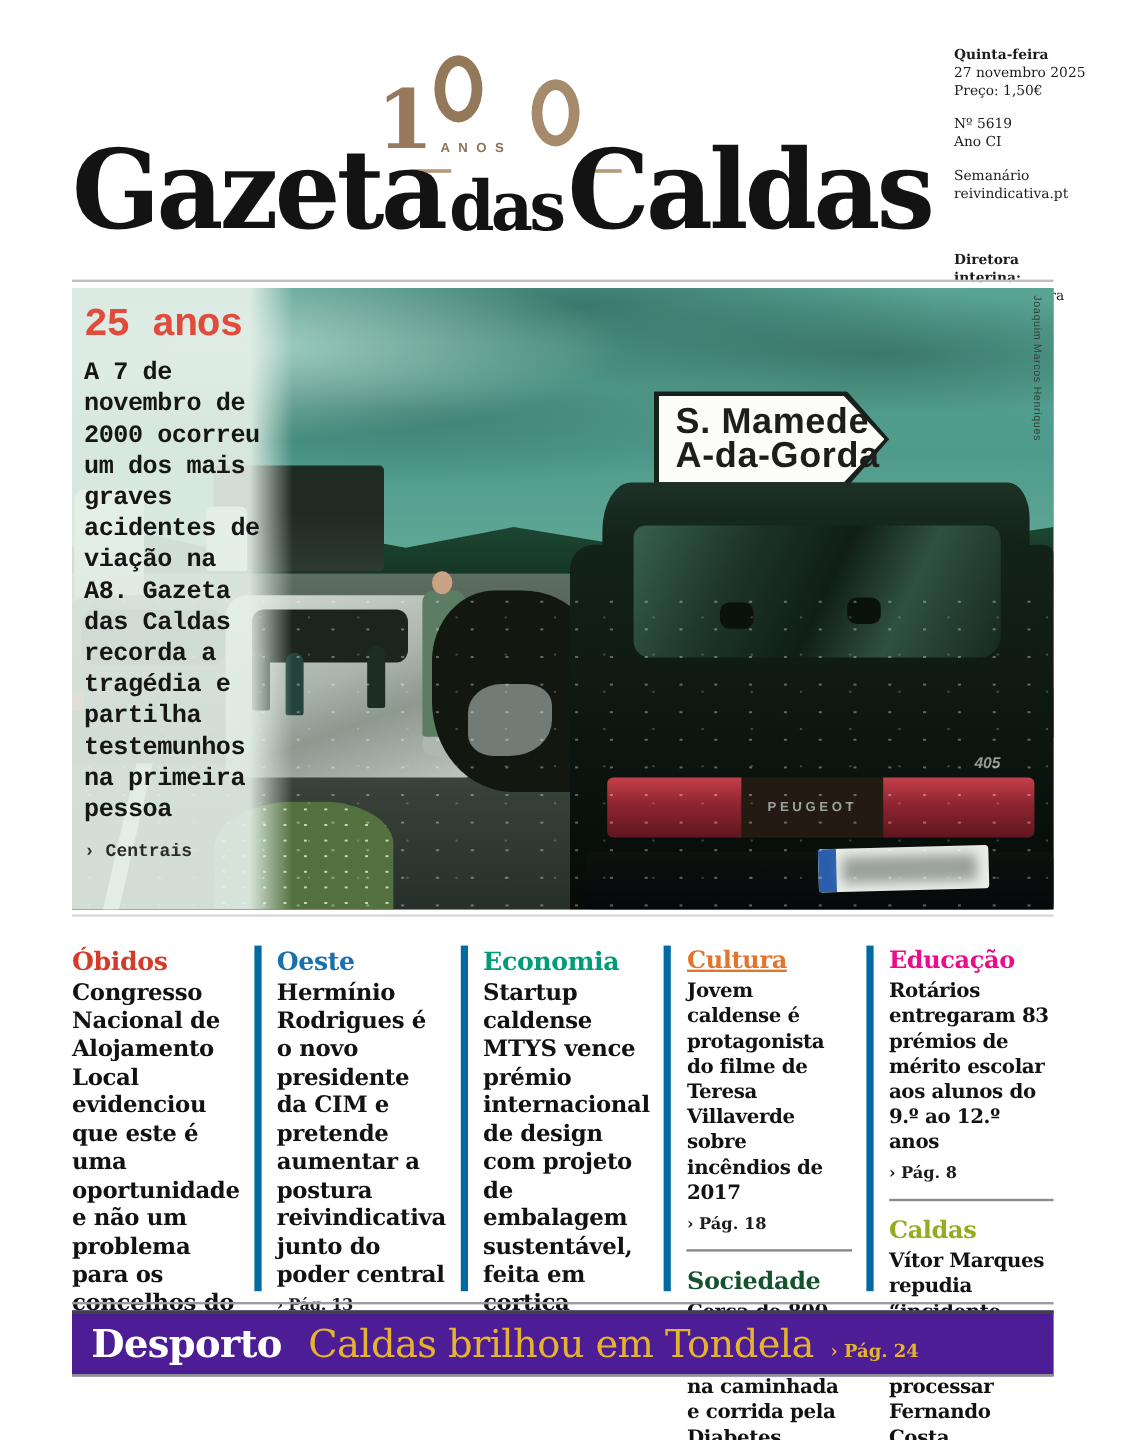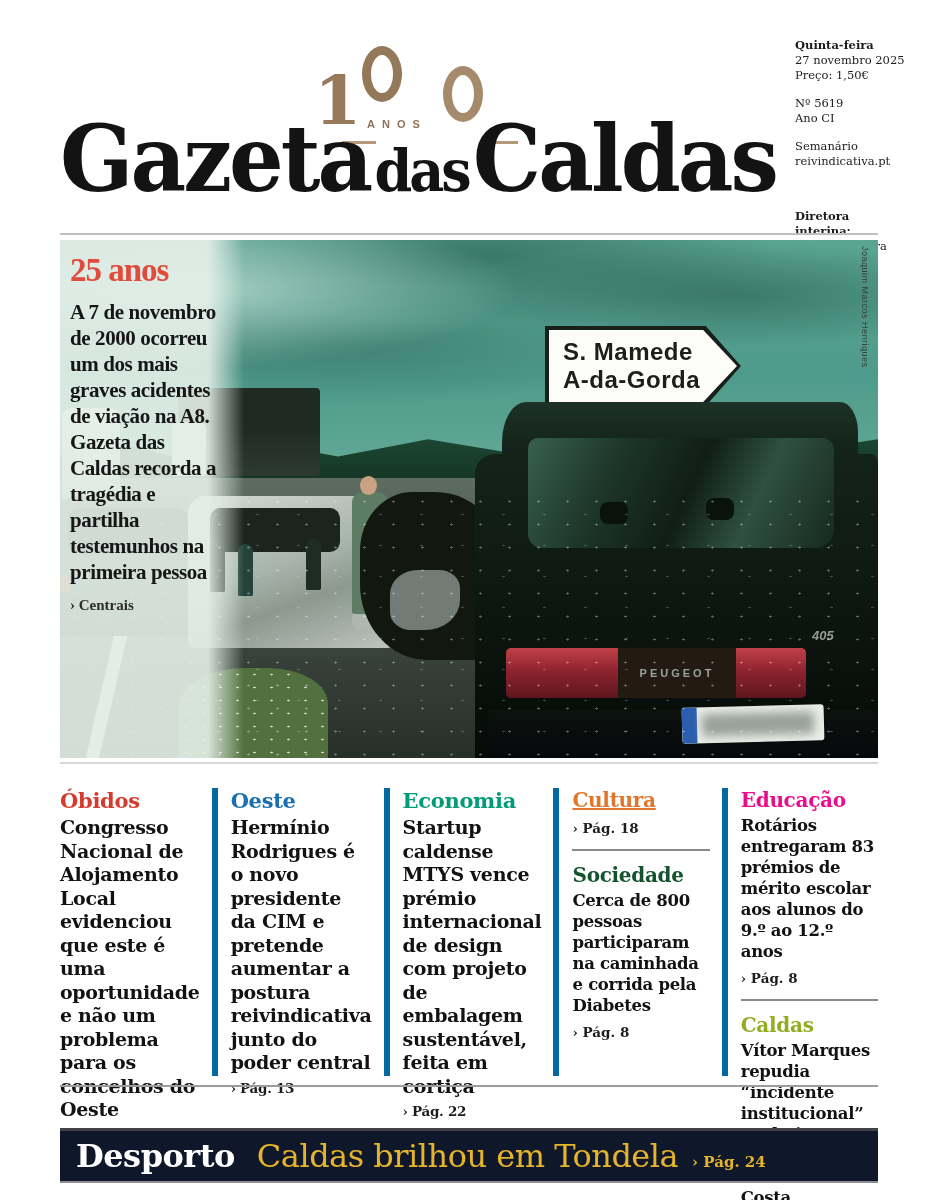--- a/index.html
+++ b/index.html
@@ -87,51 +87,51 @@
     border-right:11px solid transparent;border-bottom:20px solid #c23b2e;}
 
   .sign{position:absolute;}
   .sign-shape-bg,.sign-shape{position:absolute;clip-path:polygon(0 0,82% 0,100% 50%,82% 100%,0 100%);}
   .sign-shape-bg{inset:0;background:#17201b;}
   .sign-shape{inset:4px;background:#fcfcf8;}
   .sign-text{position:absolute;inset:0;display:flex;flex-direction:column;justify-content:center;
     padding-left:18px;box-sizing:border-box;font-family:"Liberation Sans",sans-serif;
     font-weight:bold;color:#1d1d1b;}
   .sign-big{left:485px;top:86px;width:196px;height:80px;}
-  .sign-big .sign-text{font-size:24px;line-height:28px;letter-spacing:.5px;}
+  .sign-big .sign-text{font-size:30px;line-height:28px;letter-spacing:.5px;}
   .sign-small{left:498px;top:172px;width:168px;height:46px;}
   .sign-small .sign-text{font-size:21px;}
 
   .pg-roof{left:442px;top:162px;width:356px;height:84px;
     background:linear-gradient(180deg,#1d3226,#0c1712);border-radius:24px 18px 0 0/40px 30px 0 0;}
   .pg-body{left:415px;top:214px;width:403px;height:304px;
     background:linear-gradient(180deg,#142319 0%,#0a130d 65%,#060b08 100%);border-radius:20px 8px 0 0;}
   .pg-window{left:468px;top:198px;width:306px;height:110px;border-radius:10px 12px 18px 14px;
     background:linear-gradient(115deg,#38604e 0%,#1d352a 28%,#101e16 52%,#2f5142 72%,#17291f 100%);}
   .pg-headrest{width:28px;height:22px;background:#0a120d;border-radius:8px;}
-  .pg-tailband{left:446px;top:408px;width:300px;height:50px;background:#19120e;border-radius:5px;display:flex;}
+  .pg-tailband{left:446px;top:408px;width:356px;height:50px;background:#19120e;border-radius:5px;display:flex;}
   .tl{height:100%;background:linear-gradient(180deg,#c24049,#8e2430 45%,#5f161e);}
   .tl-left{width:112px;border-radius:5px 0 0 5px;}
   .tl-right{flex:1;border-radius:0 5px 5px 0;}
   .tl-center{width:118px;background:#231a12;display:flex;align-items:center;justify-content:center;}
   .pg-badge{font-size:11px;font-weight:bold;letter-spacing:3px;color:#98a29a;}
   .pg-model{left:752px;top:388px;font-size:13px;font-style:italic;font-weight:bold;color:#929c93;}
   .pg-bumper{left:428px;top:470px;width:390px;height:48px;border-radius:6px;
     background:linear-gradient(180deg,#0c120e,#05080a);}
   .pg-plate{left:622px;top:466px;width:142px;height:36px;background:#e9ece7;border-radius:3px;
     transform:rotate(-1.5deg);overflow:hidden;}
   .pg-plate-blue{position:absolute;left:0;top:0;width:15px;height:100%;background:#2b5fae;}
   .pg-plate-blur{position:absolute;left:20px;top:7px;width:112px;height:22px;background:#9aa19b;
     filter:blur(5px);border-radius:4px;}
 
   .credit{left:800px;top:6px;writing-mode:vertical-rl;font-size:9px;color:#35403b;letter-spacing:.5px;}
 
   .overlay-left{left:0;top:0;width:186px;height:518px;
     background:linear-gradient(90deg,rgba(229,240,233,.9) 0 148px,rgba(229,240,233,0) 184px);}
-  .lead-text{left:10px;top:12px;width:152px;font-family:Liberation Serif, serif;}
+  .lead-text{left:10px;top:12px;width:152px;font-family:Liberation Mono, monospace;}
   .lead-kicker{margin:0;font-size:33px;font-weight:bold;letter-spacing:-1px;}
   .lead-headline{margin:10px 0 0 0;font-size:21px;line-height:26px;font-weight:bold;color:#161616;letter-spacing:-0.4px;}
   .lead-ref{margin:12px 0 0 0;font-size:15px;font-weight:bold;color:#2c2c2c;}
 
   .rule-photo{position:absolute;left:60px;top:762px;width:818px;height:2px;background:#d7d7d7;}
 
   
   .stories{position:absolute;left:60px;top:788px;width:818px;height:288px;display:flex;
            font-family:"DejaVu Serif",serif;}
   .col{flex:1;padding:0 12px;}
@@ -304,20 +304,23 @@
         <h3 class="kicker" style="color: rgb(0, 155, 119);">Economia</h3>
         <p class="headline">
           <span>Startup caldense MTYS vence prémio internacional de design com projeto de embalagem sustentável, feita em cortiça</span>
           <span class="pref">› Pág. 22</span>
         </p>
       </article>
     </div>
     <div class="col col-sm">
       <article>
         <h3 class="kicker" style="color: rgb(224, 118, 46); text-decoration: underline;">Cultura</h3>
+        <p class="headline">
+          <span>Jovem caldense é protagonista do filme de Teresa Villaverde sobre incêndios de 2017</span>
+        </p>
         <span class="pref pref-line">› Pág. 18</span>
       </article>
       <hr class="story-divider">
       <article>
         <h3 class="kicker" style="color: #14532d;">Sociedade</h3>
         <p class="headline">
           <span>Cerca de 800 pessoas participaram na caminhada e corrida pela Diabetes</span>
         </p>
         <span class="pref pref-line">› Pág. 8</span>
       </article>
@@ -335,21 +338,21 @@
         <h3 class="kicker" style="color: rgb(147, 173, 33);">Caldas</h3>
         <p class="headline">
           <span>Vítor Marques repudia “incidente institucional” e admite processar Fernando Costa</span>
         </p>
         <span class="pref pref-line">› Pág. 7</span>
       </article>
     </div>
   </section>
 
   <div class="rule-bar"></div>
-  <footer class="sportsbar" style="background-color: #0f172a; margin-top: 36px;">
+  <footer class="sportsbar" style="background-color: #4c1d95;">
     <div class="sp-inner">
       <span class="sp-section">Desporto</span>
       <span class="sp-headline" style="color: rgb(229, 180, 44);">Caldas brilhou em Tondela</span>
       <span class="sp-ref" style="color: rgb(229, 180, 44);">› Pág. 24</span>
     </div>
   </footer>
 
 </div>
 
 </body></html>

